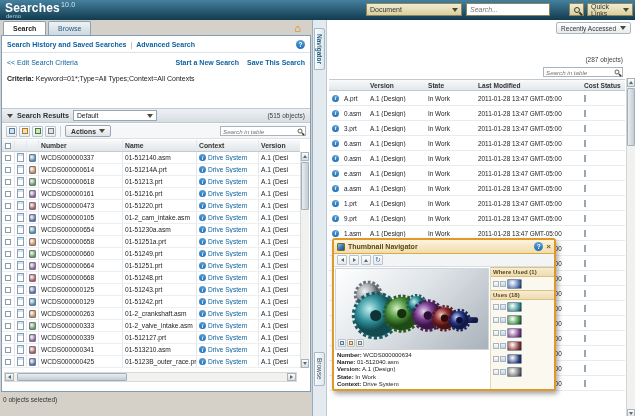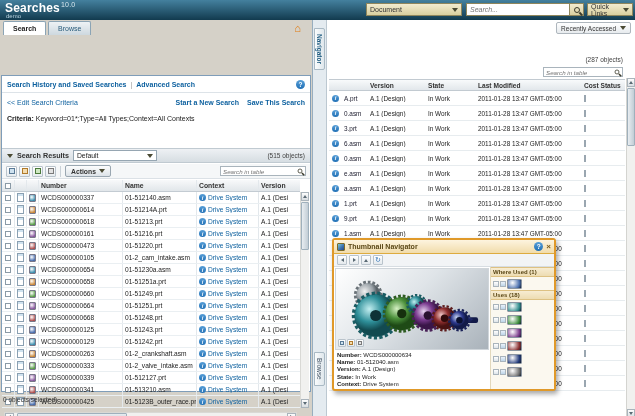--- a/index.html
+++ b/index.html
@@ -8,21 +8,21 @@
 
   
   .topbar { position:absolute; left:0; top:0; width:635px; height:20px;
             background:linear-gradient(#44809e,#1b4burn 60%,#0f3448); background:linear-gradient(#44809e,#123a4e); z-index:5; }
   .logo { position:absolute; left:5px; top:1px; color:#fff; font-size:12px; font-weight:bold; letter-spacing:.2px; }
   .logo .ver { font-size:7px; font-weight:normal; vertical-align:top; color:#d7e7ef; margin-left:1px; }
   .env { position:absolute; left:6px; top:13px; font-size:6px; color:#b9d3e0; }
   .hdr-ctl { position:absolute; top:3px; height:13px; display:flex; align-items:center; font-size:7px; color:#333; }
   .hdr-box { background:linear-gradient(#f2ecd0,#d9cf9f); border:1px solid #8f865c; }
   .hdr-select { left:366px; width:96px; justify-content:space-between; padding:0 3px; }
-  .hdr-search { left:466px; width:116px; background:#fff; border:1px solid #8f865c; }
+  .hdr-search { left:466px; width:84px; background:#fff; border:1px solid #8f865c; }
   .hdr-search input { width:100%; height:100%; border:0; outline:none; font-size:7px; font-style:italic; color:#777; padding:0 3px; background:transparent; font-family:inherit; }
   .hdr-mag { left:569px; width:15px; justify-content:center; }
   .quicklinks { left:587px; width:46px; justify-content:space-between; padding:0 3px; }
   .tri-down { width:0; height:0; border-left:3px solid transparent; border-right:3px solid transparent; border-top:4px solid #4a4a33; }
   .mag { width:6px; height:6px; border:1.2px solid #3b3b2c; border-radius:50%; position:relative; }
   .mag::after { content:""; position:absolute; width:4px; height:1.5px; background:#3b3b2c; transform:rotate(45deg); left:4px; top:5px; }
 
   
   .right-panel { position:absolute; left:312px; top:20px; width:323px; height:396px; background:#fff; border-left:1px solid #98aebf; }
   .vstrip { position:absolute; left:0; top:0; width:14px; height:100%; background:#e4ebf0; border-right:1px solid #bcc8d1; }
@@ -59,21 +59,21 @@
   .tri-right-s { width:0; height:0; border-top:2.5px solid transparent; border-bottom:2.5px solid transparent; border-left:3.5px solid #5a6a74; }
 
   
   .search-window { position:absolute; left:1px; top:20px; width:310px; height:372px; z-index:10; }
   .tabbar { position:relative; height:15px; }
   .tab { position:absolute; bottom:0; height:14px; display:flex; align-items:center; padding:0 9px; font-size:7px;
          border:1px solid #8ba4b5; border-bottom:none; border-radius:2px 2px 0 0; cursor:pointer; }
   .tab.active { left:2px; background:#fff; font-weight:bold; color:#222; z-index:2; }
   .tab.inactive { left:47px; background:linear-gradient(#eef2f5,#cdd8df); color:#2a5d7c; }
   .home-ic { position:absolute; right:10px; bottom:1px; color:#e07b10; font-size:11px; font-weight:bold; line-height:11px; cursor:pointer; }
-  .win-body { position:absolute; left:0; right:0; top:15px; bottom:0; background:#fff; border:1px solid #7f9db9;margin-top:40px; }
+  .win-body { position:absolute; left:0; right:0; top:15px; bottom:0; background:#fff; border:1px solid #7f9db9; }
   .links-row { position:absolute; left:0; right:0; top:0; height:17px; border-bottom:1px solid #dde3e8; display:flex; align-items:center; gap:4px; padding:0 5px; font-size:7px; }
   .blink { color:#0b5f9e; cursor:pointer; }
   .bold { font-weight:bold; }
   .sep { color:#999; }
   .help-ic { width:9px; height:9px; border-radius:50%; background:linear-gradient(#5aa0d8,#1f6fb5); color:#fff; font-size:6.5px; font-weight:bold;
              display:flex; align-items:center; justify-content:center; cursor:pointer; }
   .row2 { position:absolute; left:0; right:0; top:20px; height:13px; display:flex; align-items:center; padding:0 5px; font-size:7px; gap:8px; }
   .row2 .spacer { flex:1; }
   .row3 { position:absolute; left:0; right:0; top:39px; font-size:7px; color:#222; padding:0 5px; }
   .results-bar { position:absolute; left:0; right:0; top:72px; height:15px; background:linear-gradient(#eef1f4,#d6dde2);

